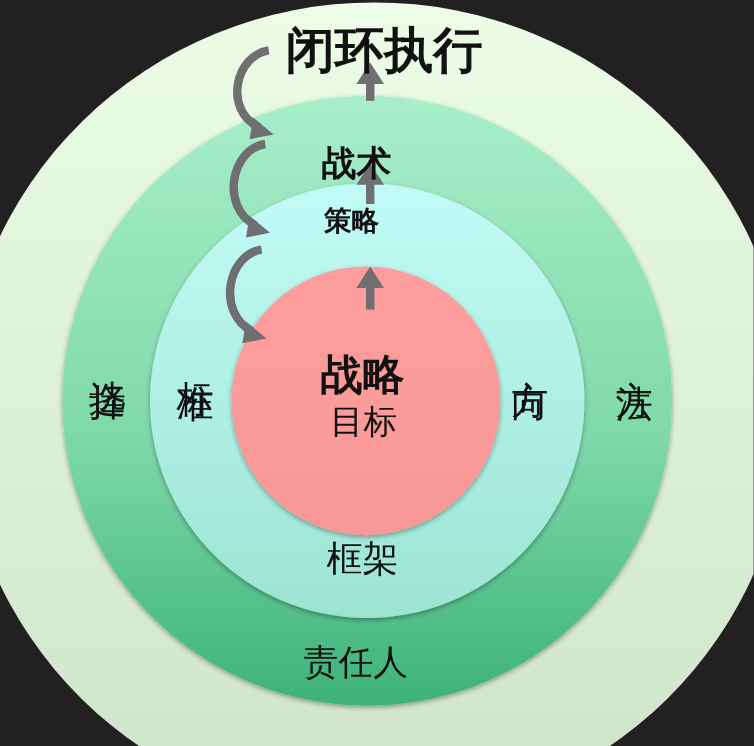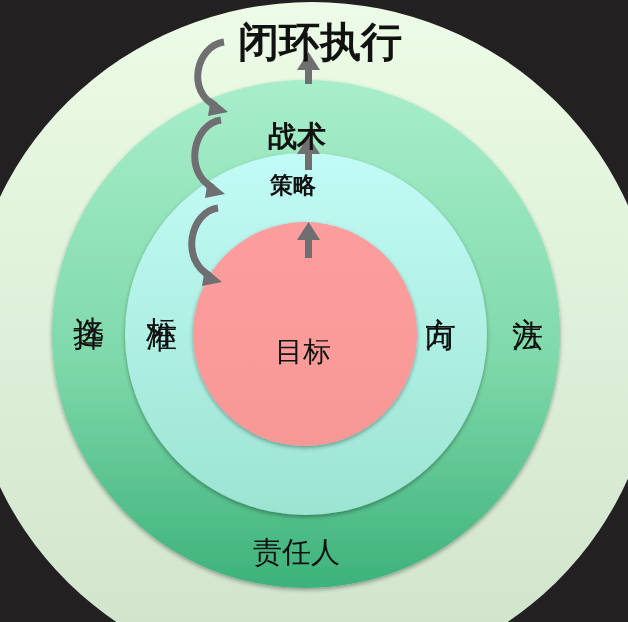--- a/index.html
+++ b/index.html
@@ -92,21 +92,23 @@
       <path d="M205,268 L222,282 L202,286 Z"></path>
     </g>
   </svg>
 
   <div class="label bold" style="left:238px; top:22px; font-size:41px;">闭环执行</div>
 
   <div class="label bold" style="left:268px; top:96px; font-size:29px;margin-top:26px;">战术</div>
 
   <div class="label bold" style="left:270px; top:174px; font-size:23px;">策略</div>
 
+  <div class="label bold" style="left:267px; top:296px; font-size:35px;">战略</div>
   <div class="label" style="left:275px; top:338px; font-size:28px;">目标</div>
 
   <div class="label vert" style="left:73px; top:292px; font-size:31px;">选择</div>
   <div class="label vert" style="left:146px; top:292px; font-size:31px;">标准</div>
   <div class="label vert" style="left:425px; top:292px; font-size:31px;">方向</div>
   <div class="label vert" style="left:512px; top:292px; font-size:31px;">方法</div>
 
+  <div class="label" style="left:272px; top:452px; font-size:30px;">框架</div>
   <div class="label" style="left:253px; top:538px; font-size:29px;">责任人</div>
 </div>
 
 </body></html>

